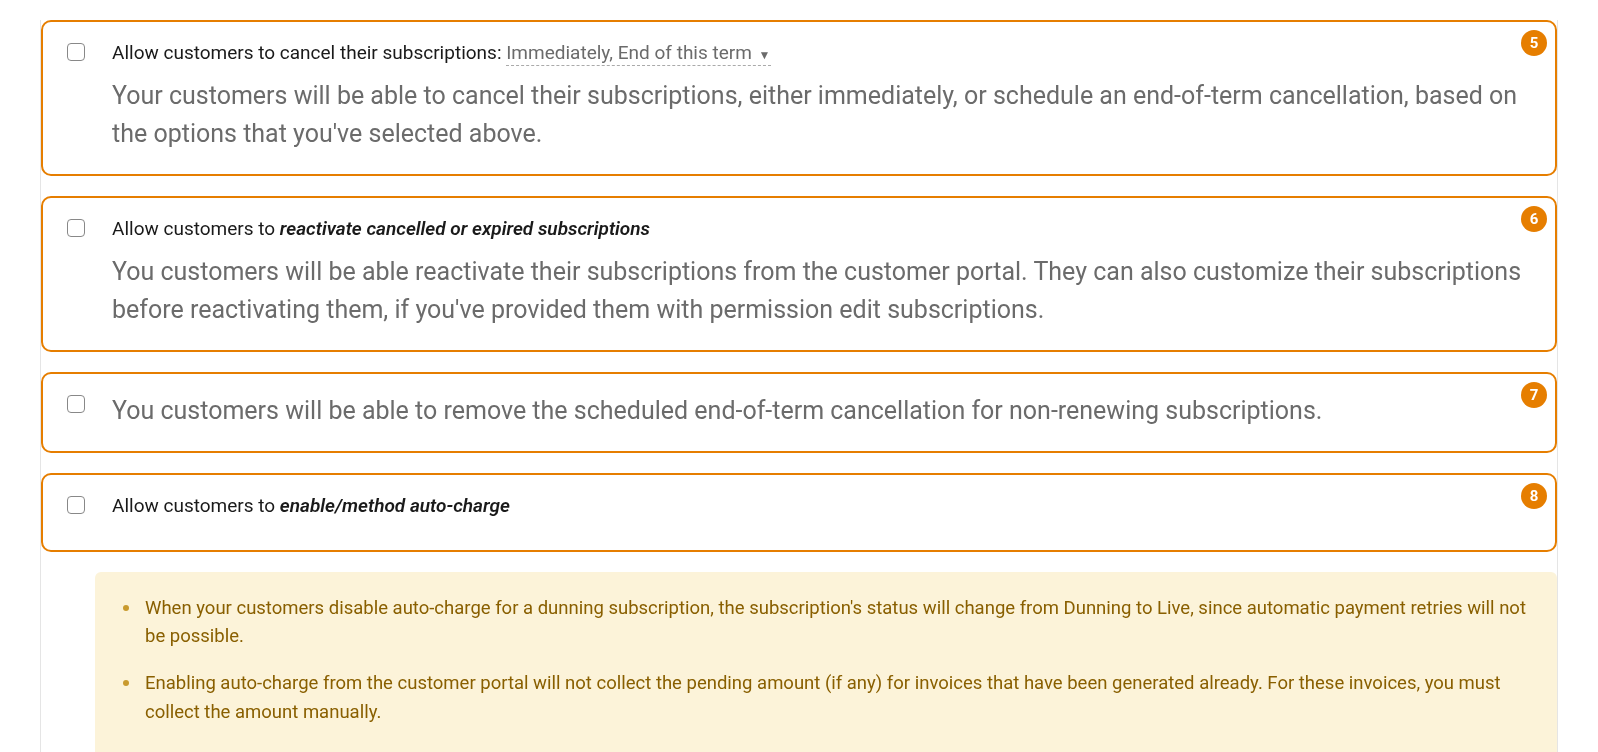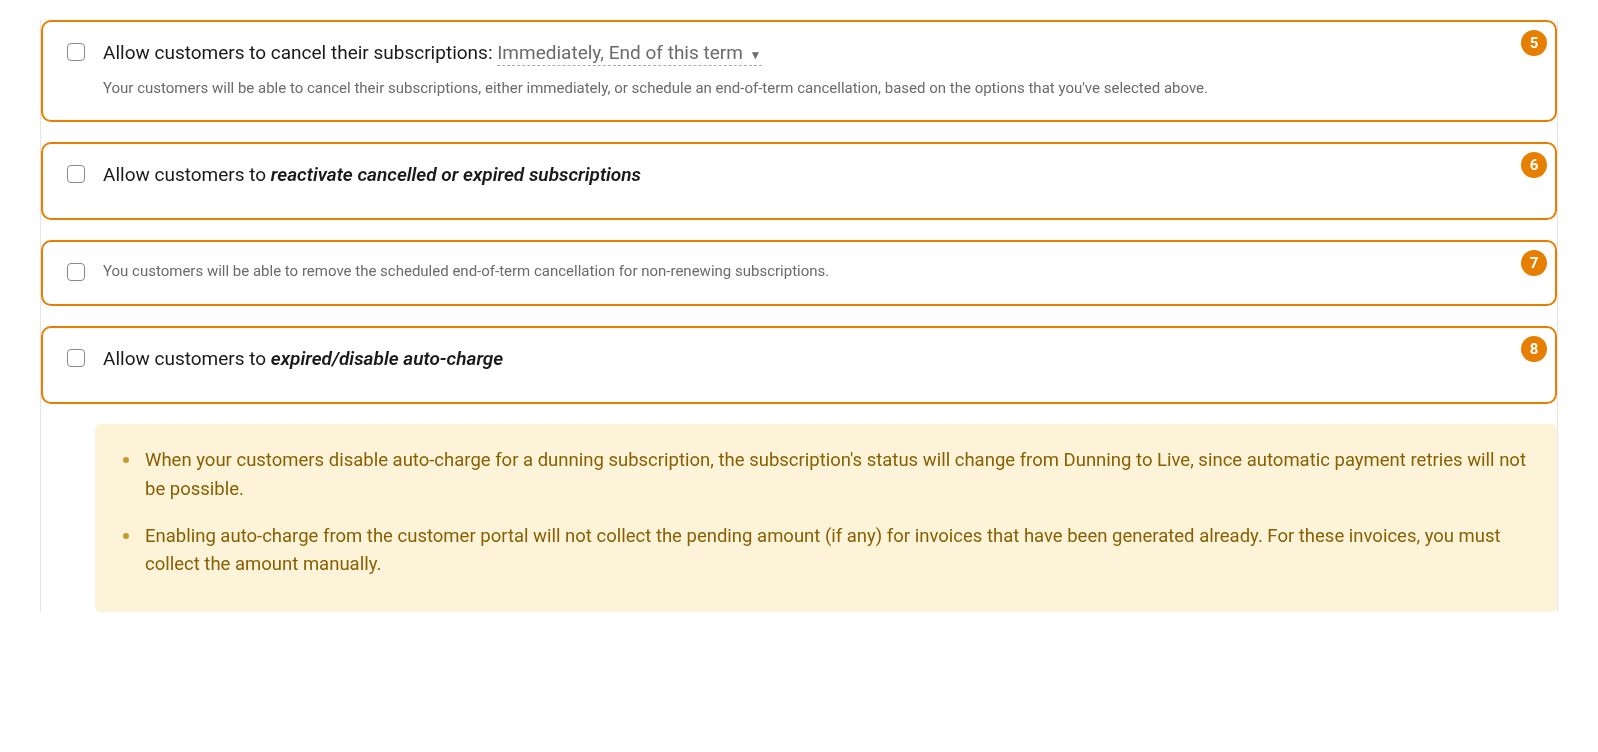--- a/index.html
+++ b/index.html
@@ -22,21 +22,21 @@
       border: 2px solid #e67e00;
       border-radius: 10px;
       padding: 18px 24px 20px 24px;
       margin-bottom: 20px;
       position: relative;
       background: #fff;
     }
     .option-row {
       display: flex;
       align-items: flex-start;
-      gap: 18px;
+      gap: 27px;
     }
     .checkbox {
       width: 18px;
       height: 18px;
       border: 1.5px solid #888;
       border-radius: 4px;
       margin-top: 3px;
       flex-shrink: 0;
       cursor: pointer;
       background: #fff;
@@ -59,21 +59,21 @@
       border-bottom: 1px dashed #aaa;
       cursor: pointer;
       padding-bottom: 1px;
     }
     .dropdown-caret {
       color: #6b6b6b;
       font-size: 12px;
       margin-left: 2px;
     }
     .option-desc {
-      font-size: 15px;
+      font-size: 25px;
       color: #6b6b6b;
       line-height: 1.55;
     }
     .badge {
       position: absolute;
       top: 8px;
       right: 8px;
       width: 26px;
       height: 26px;
       background: #e67e00;
@@ -136,41 +136,42 @@
   </div>
 
   <div class="option-card">
     <div class="badge">6</div>
     <div class="option-row">
       <div class="checkbox"></div>
       <div class="option-content">
         <div class="option-title">
           <span>Allow customers to </span><span class="bold">reactivate cancelled or expired subscriptions</span>
         </div>
+        <div class="option-desc">You customers will be able reactivate their subscriptions from the customer portal. They can also customize their subscriptions before reactivating them, if you've provided them with permission edit subscriptions.</div>
       </div>
     </div>
   </div>
 
   <div class="option-card">
     <div class="badge">7</div>
     <div class="option-row">
       <div class="checkbox"></div>
       <div class="option-content">
         <div class="option-desc">You customers will be able to remove the scheduled end-of-term cancellation for non-renewing subscriptions.</div>
       </div>
     </div>
   </div>
 
   <div class="option-card">
     <div class="badge">8</div>
     <div class="option-row">
       <div class="checkbox"></div>
       <div class="option-content">
         <div class="option-title">
-          <span>Allow customers to </span><span class="bold">expired/disable auto-charge</span>
+          <span>Allow customers to </span><span class="bold">enable/method auto-charge</span>
         </div>
       </div>
     </div>
   </div>
 
   <div class="info-box">
     <ul class="info-list">
       <li>When your customers disable auto-charge for a dunning subscription, the subscription's status will change from Dunning to Live, since automatic payment retries will not be possible.</li>
       <li>Enabling auto-charge from the customer portal will not collect the pending amount (if any) for invoices that have been generated already. For these invoices, you must collect the amount manually.</li>
     </ul>

